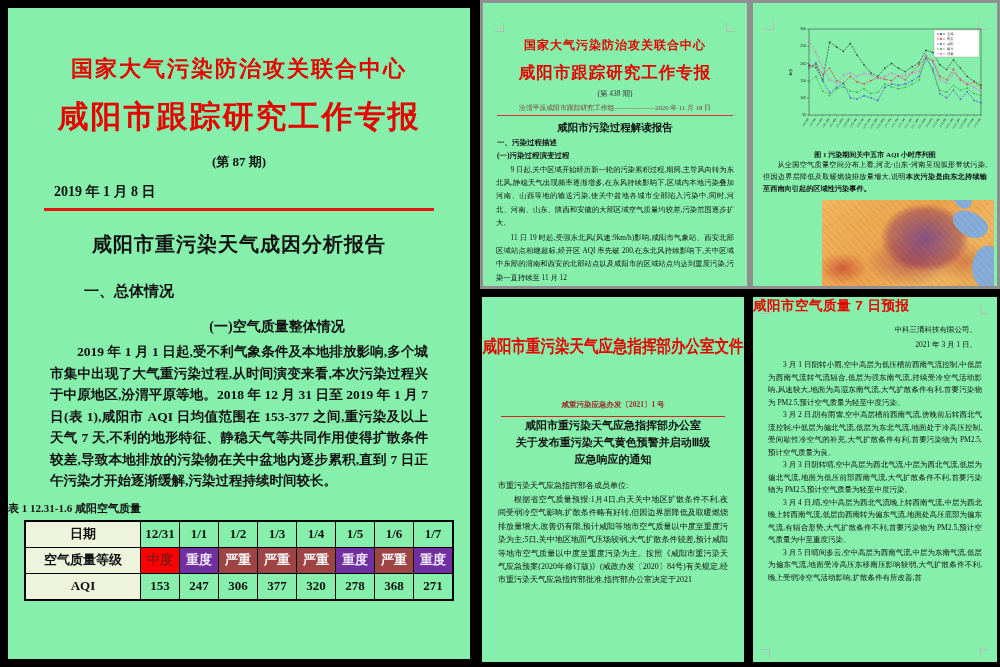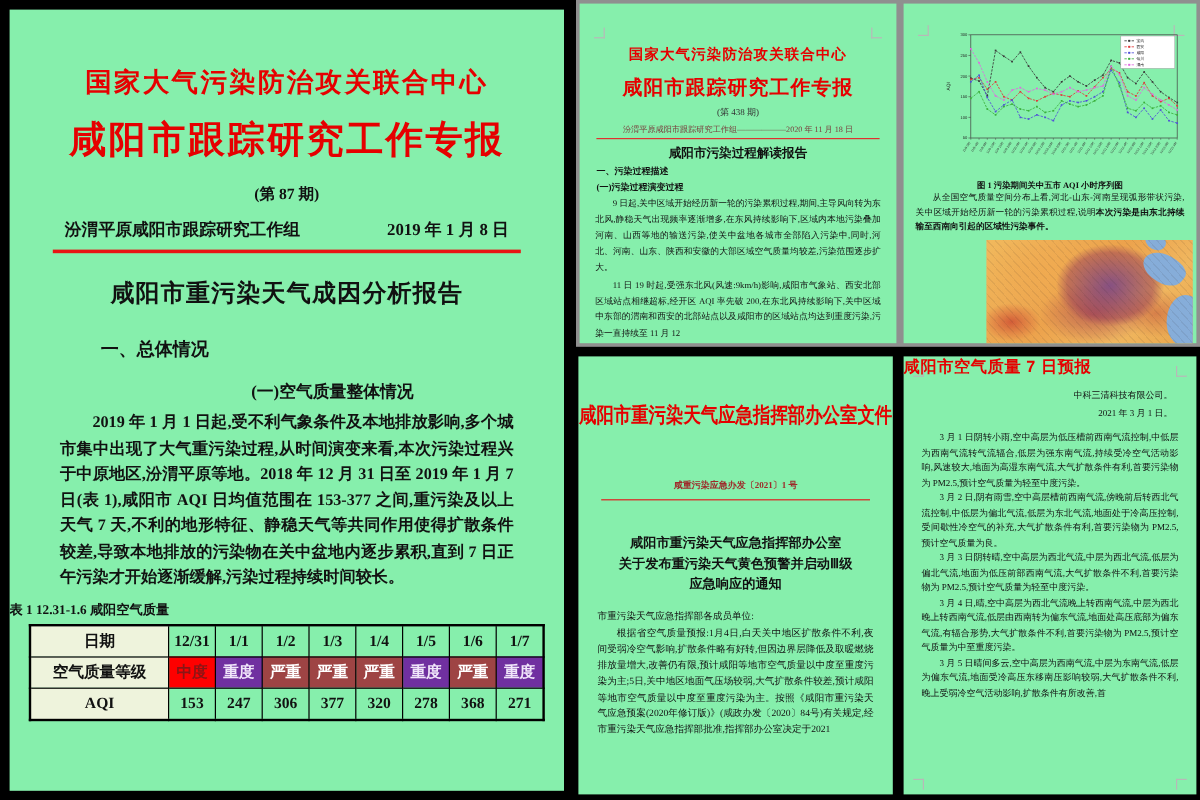--- a/index.html
+++ b/index.html
@@ -64,21 +64,21 @@
   .sea-b{right:-8px;top:46px;width:30px;height:42px;transform:rotate(14deg);border-radius:45% 55% 40% 60%;}
   .sea-c{right:22px;top:-6px;width:18px;height:14px;transform:rotate(30deg);border-radius:50%;}
 
   
   #bottom-middle-page{left:482px;top:297px;width:262px;height:365px;}
   .pm-title{margin-top:40px;text-align:center;font-family:"Liberation Sans",sans-serif;
           font-weight:bold;font-size:14.5px;color:#e60000;transform:scaleY(1.2);}
   .pm-docno{margin-top:44px;text-align:center;font-weight:bold;font-size:7.5px;color:#9e2a2a;}
   .pm-rule{margin:6px auto 0;width:224px;border-top:1.6px solid #e02020;}
   .pm-h{ text-align:center;font-weight:bold;font-size:11px;line-height:17px;}
-  .pm-h.first{margin-top:28px;}
+  .pm-h.first{}
   .pm-salutation{margin:12px 16px 0;font-size:8px;}
   .pm-body{margin:2px 16px 12px;font-size:8px;line-height:13.4px;text-align:justify;text-indent:2em;}
 
   
   #bottom-right-page{left:753px;top:297px;width:244px;height:365px;}
   .pf-title{text-align:left;font-family:"Liberation Sans",sans-serif;
           font-weight:bold;font-size:13.5px;color:#e60000;letter-spacing:0.5px;}
   .pf-company{margin:10px 20px 0;font-size:7.5px;text-align:right;}
   .pf-date{margin:5px 20px 0;font-size:7.5px;text-align:right;}
   .pf-body{margin:9px 15px 0;font-size:7.5px;line-height:12.5px;text-align:justify;}
@@ -94,21 +94,20 @@
 </head>
 <body>
 
 <div id="canvas">
 
   <div id="left-page" class="page">
     <div class="lp-org">国家大气污染防治攻关联合中心</div>
     <div class="lp-main">咸阳市跟踪研究工作专报</div>
     <div class="lp-issue">(第 87 期)</div>
     <div class="lp-byline">
-      <span>汾渭平原咸阳市跟踪研究工作组</span>
       <span>2019 年 1 月 8 日</span>
     </div>
     <div class="lp-rule"></div>
     <div class="lp-report">咸阳市重污染天气成因分析报告</div>
     <div class="lp-s1">一、总体情况</div>
     <div class="lp-s11">(一)空气质量整体情况</div>
     <div class="lp-para">2019 年 1 月 1 日起,受不利气象条件及本地排放影响,多个城市集中出现了大气重污染过程,从时间演变来看,本次污染过程兴于中原地区,汾渭平原等地。2018 年 12 月 31 日至 2019 年 1 月 7 日(表 1),咸阳市 AQI 日均值范围在 153-377 之间,重污染及以上天气 7 天,不利的地形特征、静稳天气等共同作用使得扩散条件较差,导致本地排放的污染物在关中盆地内逐步累积,直到 7 日正午污染才开始逐渐缓解,污染过程持续时间较长。</div>
     <div class="lp-caption">表 1  12.31-1.6 咸阳空气质量</div>
     <table id="aqi-table">
         <tbody>
@@ -383,21 +382,21 @@
             <text x="162" y="22.2" font-size="3.2" fill="#222" font-family="Liberation Sans, sans-serif">咸阳</text>
             <line x1="152" y1="26" x2="160" y2="26" stroke="#3ab03a" stroke-width="0.7" stroke-dasharray="2 1"></line>
             <rect x="155.2" y="25.2" width="1.6" height="1.6" fill="#3ab03a"></rect>
             <text x="162" y="27.2" font-size="3.2" fill="#222" font-family="Liberation Sans, sans-serif">铜川</text>
             <line x1="152" y1="31" x2="160" y2="31" stroke="#e06ae0" stroke-width="0.7" stroke-dasharray="2 1"></line>
             <rect x="155.2" y="30.2" width="1.6" height="1.6" fill="#e06ae0"></rect>
             <text x="162" y="32.2" font-size="3.2" fill="#222" font-family="Liberation Sans, sans-serif">渭南</text>
           </svg>
       </div>
       <div class="pb-caption">图 1  污染期间关中五市 AQI 小时序列图</div>
-      <div class="pb-para"><span>从全国空气质量空间分布上看,河北-山东-河南呈现弧形带状污染,关中区域开始经历新一轮的污染累积过程,说明</span><b>本次污染是由东北持续输至西南向引起的区域性污染事件。</b></div>
+      <div class="pb-para"><span>从全国空气质量空间分布上看,河北-山东-河南呈现弧形带状污染,但因边界层降低及取暖燃烧排放量增大,说明</span><b>本次污染是由东北持续输至西南向引起的区域性污染事件。</b></div>
       <div id="pollution-map">
         <div class="sea sea-a"></div>
         <div class="sea sea-b"></div>
         <div class="sea sea-c"></div>
       </div>
     </div>
   </div>
 
   <div id="bottom-middle-page" class="page">
     <div class="pm-title">咸阳市重污染天气应急指挥部办公室文件</div>

